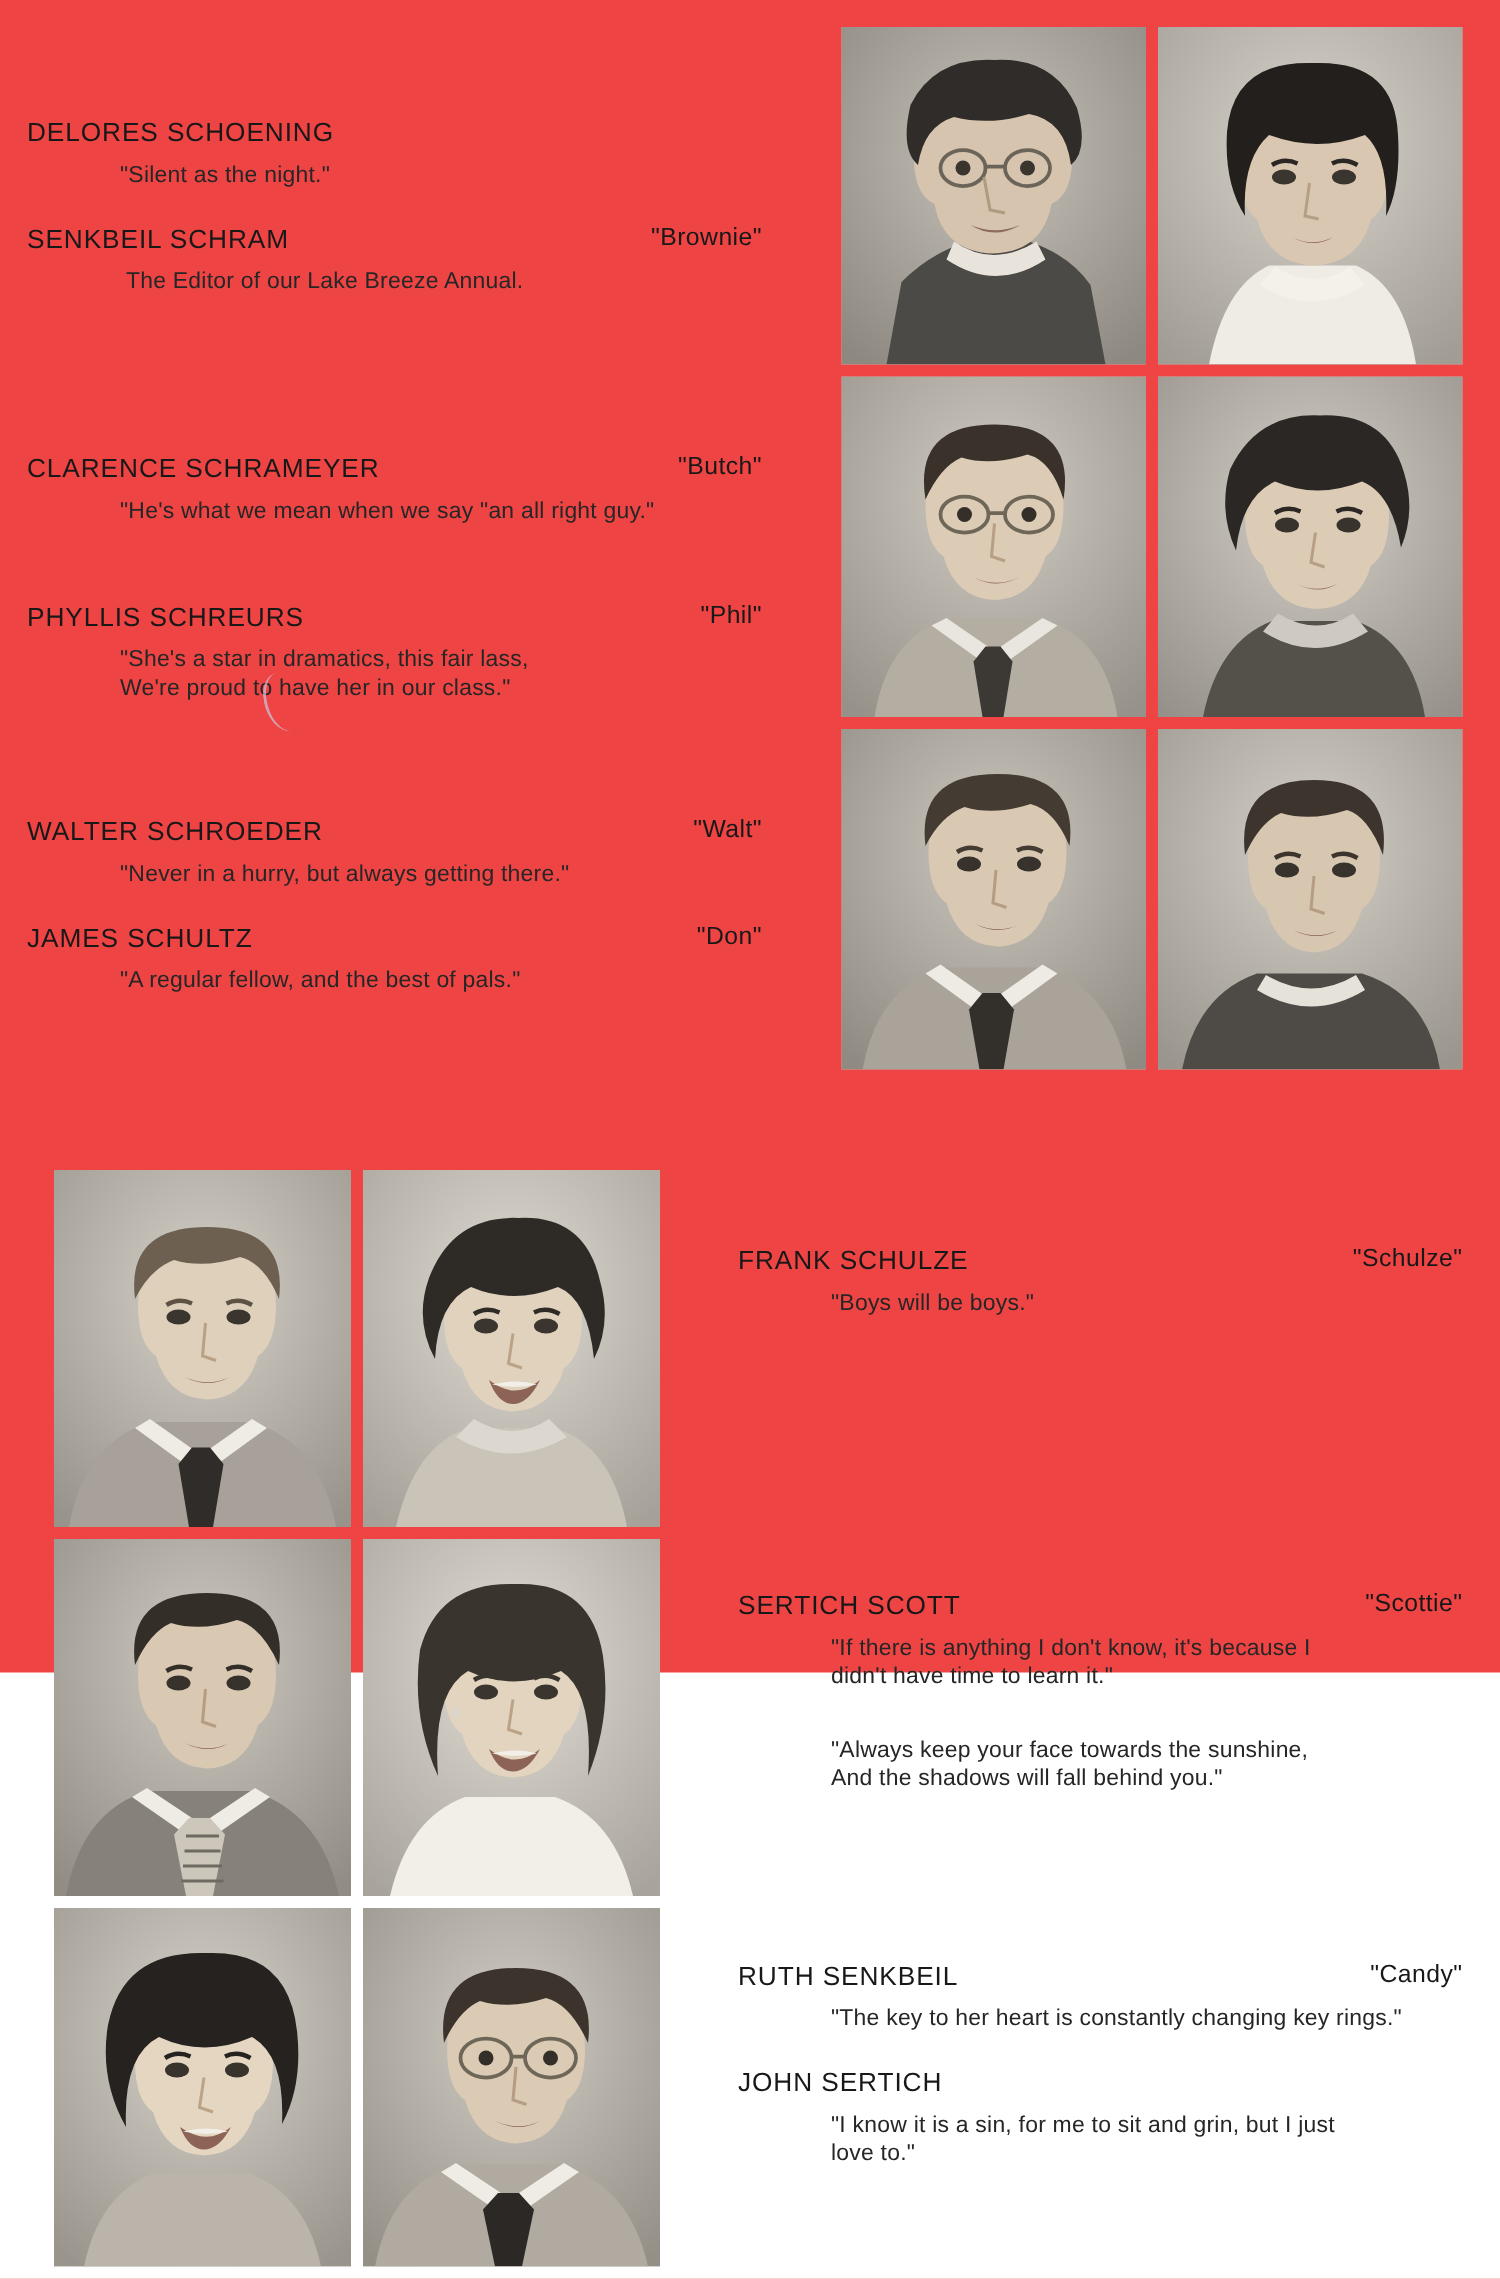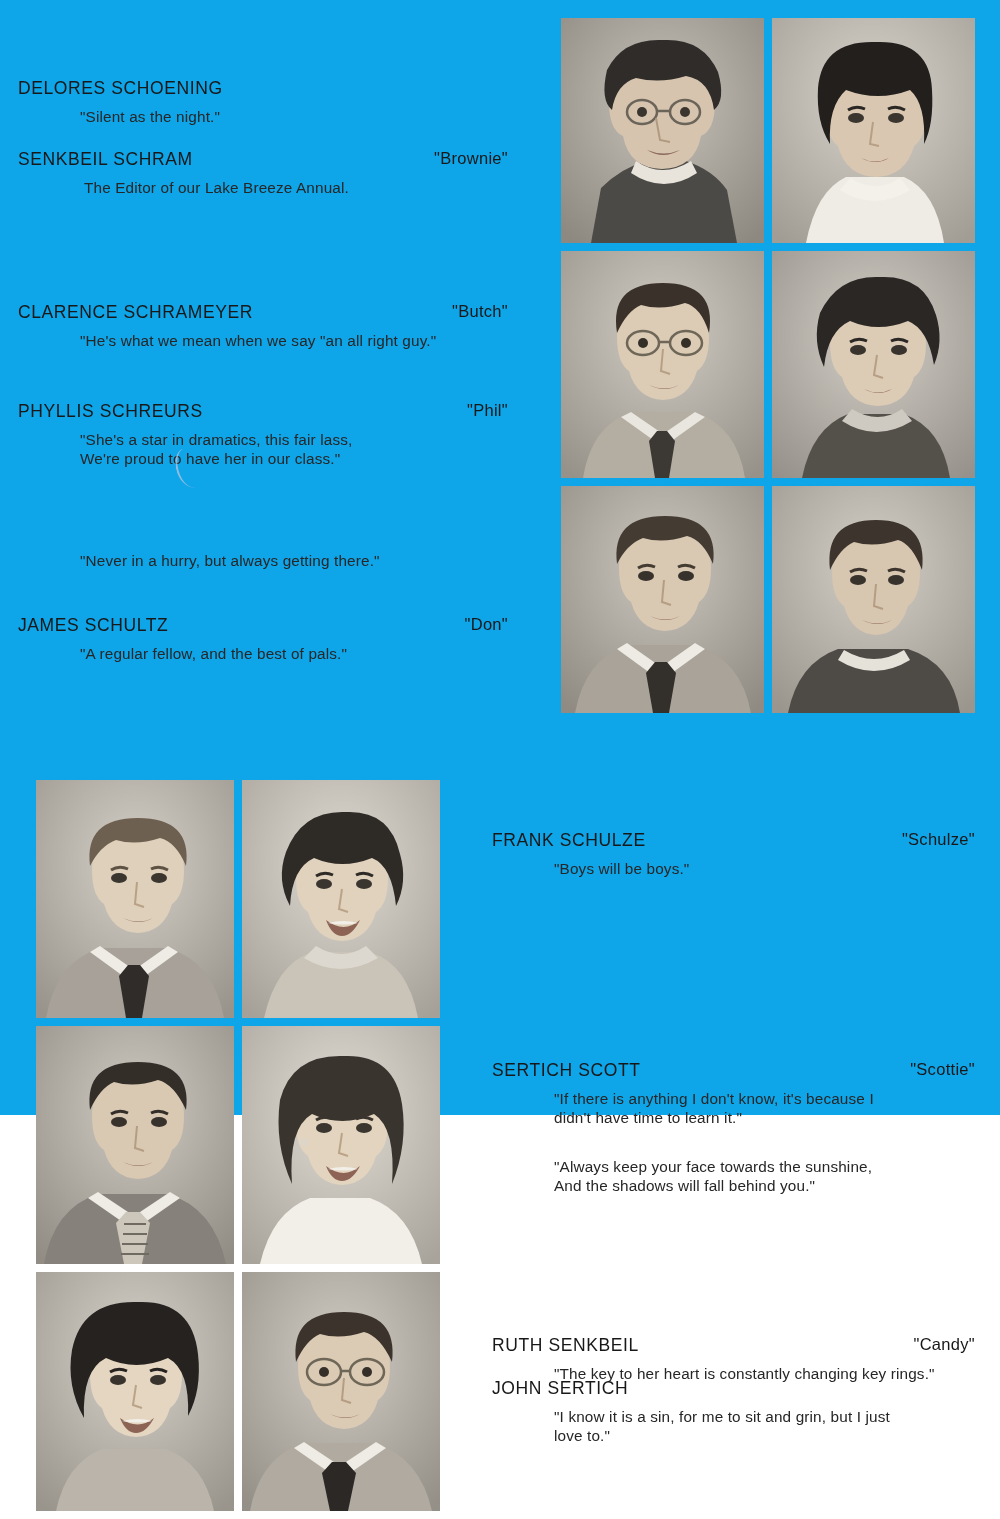--- a/index.html
+++ b/index.html
@@ -13,21 +13,21 @@
     position: relative;
     font-family: "Liberation Sans", sans-serif;
     color: #1a1a1a;
     overflow: hidden;
   }
 
   .page {
     position: relative;
     width: 1000px;
     height: 1115px;
-    background: #0ea5e9;
+    background: #ef4444;
   }
 
   
   .entry { position: absolute; }
   .entry-head {
     position: relative;
     height: 22px;
   }
   .entry-name {
     position: absolute;
@@ -115,20 +115,24 @@
       <span class="entry-name">PHYLLIS SCHREURS</span>
       <span class="entry-nick">"Phil"</span>
     </div>
     <div class="entry-quote">"She's a star in dramatics, this fair lass,
 We're proud to have her in our class."</div>
   </div>
 
   <div class="faint-mark" style="left:176px; top:448px;"></div>
 
   <div class="entry" style="left:18px; top:544px; width:490px;">
+    <div class="entry-head">
+      <span class="entry-name">WALTER SCHROEDER</span>
+      <span class="entry-nick">"Walt"</span>
+    </div>
     <div class="entry-quote">"Never in a hurry, but always getting there."</div>
   </div>
 
   <div class="entry" style="left:18px; top:615px; width:490px;">
     <div class="entry-head">
       <span class="entry-name">JAMES SCHULTZ</span>
       <span class="entry-nick">"Don"</span>
     </div>
     <div class="entry-quote">"A regular fellow, and the best of pals."</div>
   </div>
@@ -436,21 +440,21 @@
     </div>
     <div class="entry-quote">"If there is anything I don't know, it's because I
     didn't have time to learn it."</div>
   </div>
 
   <div class="entry" style="left:492px; top:1150px; width:483px;">
     <div class="entry-quote">"Always keep your face towards the sunshine,
 And the shadows will fall behind you."</div>
   </div>
 
-  <div class="entry" style="left:492px; top:1307px; width:483px;margin-top:28px;">
+  <div class="entry" style="left:492px; top:1307px; width:483px;">
     <div class="entry-head">
       <span class="entry-name">RUTH SENKBEIL</span>
       <span class="entry-nick">"Candy"</span>
     </div>
     <div class="entry-quote">"The key to her heart is constantly changing key rings."</div>
   </div>
 
   <div class="entry" style="left:492px; top:1378px; width:483px;">
     <div class="entry-head">
       <span class="entry-name">JOHN SERTICH</span>

